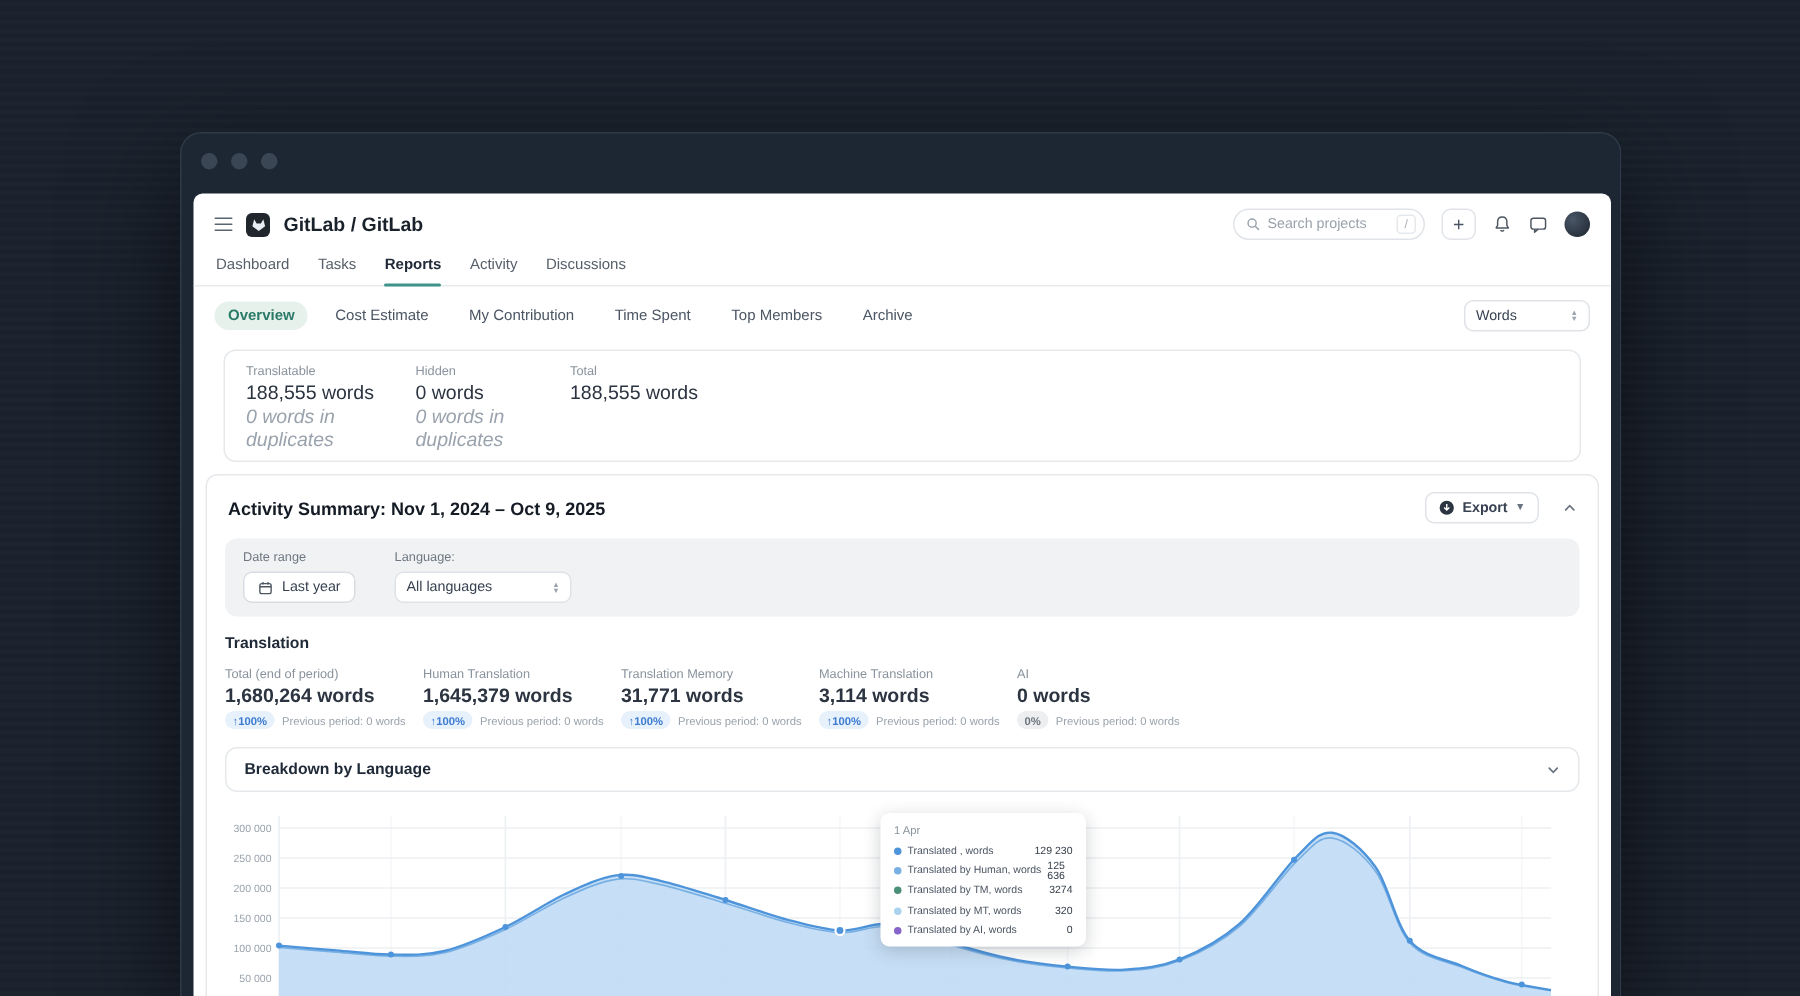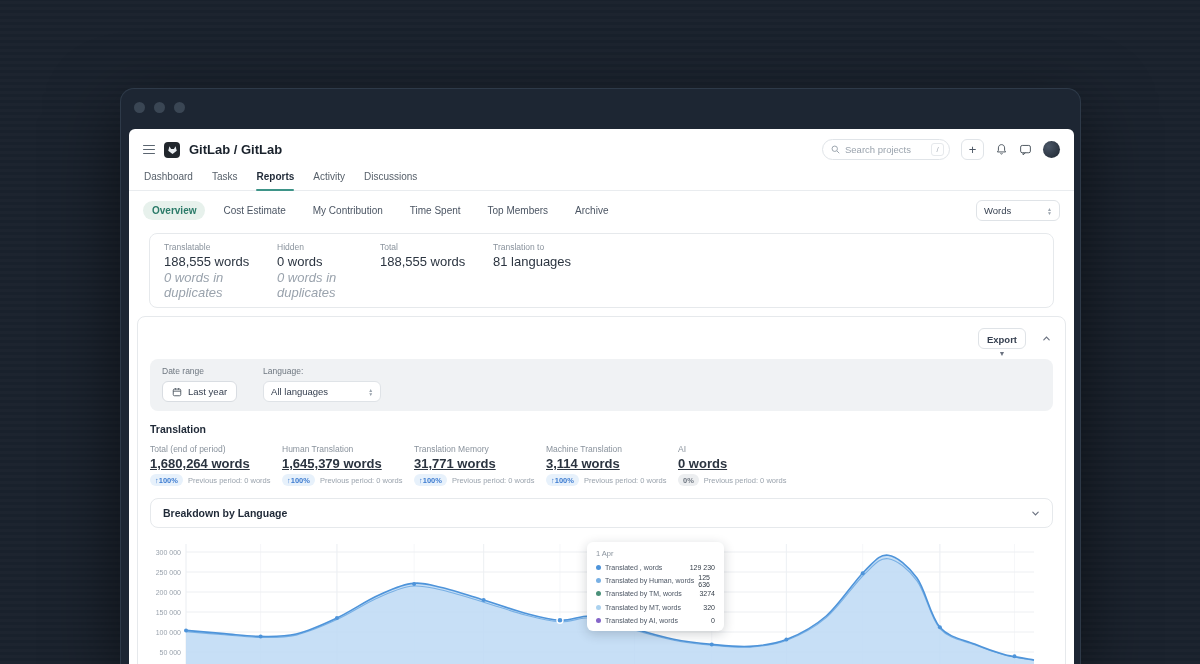--- a/index.html
+++ b/index.html
@@ -53,33 +53,33 @@
   .stat:nth-child(2) { width:90px; }
   .stat:nth-child(3) { width:100px; }
   .stat-label { font-size:8.5px; color:#8a939d; }
   .stat-value { font-size:13px; font-weight:400; color:#2b3440; margin:2px 0 1px; }
   .stat-note { font-size:13px; color:#9aa3ad; min-height:9px;font-style:italic; }
   
   .activity-card { margin:8px 8px 0; border:1px solid #e6e9ec; border-radius:8px; padding:0 12px 6px; }
   .card-head { display:flex; align-items:center; padding:11px 2px 10px; }
   .card-title { font-size:12px; font-weight:700; color:#141b24; }
   .card-head-right { margin-left:auto; display:flex; align-items:center; gap:16px; }
-  .export-btn { height:21px; border:1px solid #dfe3e7; border-radius:6px; display:flex; align-items:center; gap:5px; padding:0 8px; font-size:9.5px; font-weight:700; color:#374151; background:#fff; cursor:pointer;flex-direction:column; }
+  .export-btn { height:21px; border:1px solid #dfe3e7; border-radius:6px; display:flex; align-items:center; gap:5px; padding:0 8px; font-size:9.5px; font-weight:700; color:#374151; background:#fff; cursor:pointer; }
   .caret-down { font-size:7px; color:#6b7280; }
   .chev { cursor:pointer; display:flex; }
   .filter-bar { background:#f0f2f4; border-radius:8px; padding:7px 12px 9px; display:flex; gap:26px; }
   .filter-label { font-size:8.5px; color:#6e7780; margin-bottom:5px; }
   .date-btn { height:21px; background:#fff; border:1px solid #d9dde2; border-radius:6px; font-size:9.5px; color:#374151; display:inline-flex; align-items:center; gap:6px; padding:0 9px; cursor:pointer; }
   .lang-select { width:118px; }
   .translation-sec { margin-top:12px; }
   .sec-label { font-size:10.5px; font-weight:700; color:#1f2937; }
   .tstats { display:flex; margin-top:9px; }
   .tstat { width:132px; }
   .tstat-label { font-size:8.5px; color:#8a939d; }
-  .tstat-value { font-size:13px; font-weight:700; color:#2b3440; margin:2px 0 3px;text-decoration:underline; }
+  .tstat-value { font-size:13px; font-weight:700; color:#2b3440; margin:2px 0 3px; }
   .tstat-meta { display:flex; align-items:center; gap:5px; }
   .badge { font-size:7.5px; font-weight:700; padding:1.5px 5px; border-radius:7px; }
   .badge.up { background:#e7f1fb; color:#3d7cd1; }
   .badge.zero { background:#eceef0; color:#6e7680; }
   .tstat-note { font-size:7.5px; color:#9aa3ad; }
   .breakdown-card { margin-top:12px; border:1px solid #e6e9ec; border-radius:8px; height:30px; display:flex; align-items:center; justify-content:space-between; padding:0 12px; font-size:10.5px; font-weight:700; color:#1f2937; cursor:pointer; }
   
   .chart-wrap { position:relative; margin-top:8px; }
   #activity-chart { display:block; font-family:"Liberation Sans",sans-serif; }
   .tooltip { position:absolute; left:437px; top:6px; width:137px; background:#fff; border-radius:6px; box-shadow:0 3px 12px rgba(20,30,40,.2); padding:7px 9px 4px; }
@@ -173,29 +173,25 @@
         <div class="stat">
     <div class="stat-label">Hidden</div>
     <div class="stat-value">0 words</div>
     <div class="stat-note">0 words in duplicates</div>
   </div>
         <div class="stat">
     <div class="stat-label">Total</div>
     <div class="stat-value">188,555 words</div>
     <div class="stat-note"></div>
   </div>
-        <div class="stat">
-    <div class="stat-label">Translation to</div>
-    <div class="stat-value">81 languages</div>
-    <div class="stat-note"></div>
-  </div>
       </div>
 
     <div class="activity-card">
       <div class="card-head">
+        <div class="card-title">Activity Summary: Nov 1, 2024 – Oct 9, 2025</div>
         <div class="card-head-right">
           <div class="export-btn">
             <svg width="11" height="11" viewBox="0 0 14 14">
               <circle cx="7" cy="7" r="6" fill="#2b3440"></circle>
               <path d="M7 3.8 V8.6 M4.8 6.8 L7 9 L9.2 6.8" stroke="#fff" stroke-width="1.2" fill="none"></path>
             </svg>
             <span>Export</span>
             <span class="caret-down">▼</span>
           </div>
           <div class="chev">

